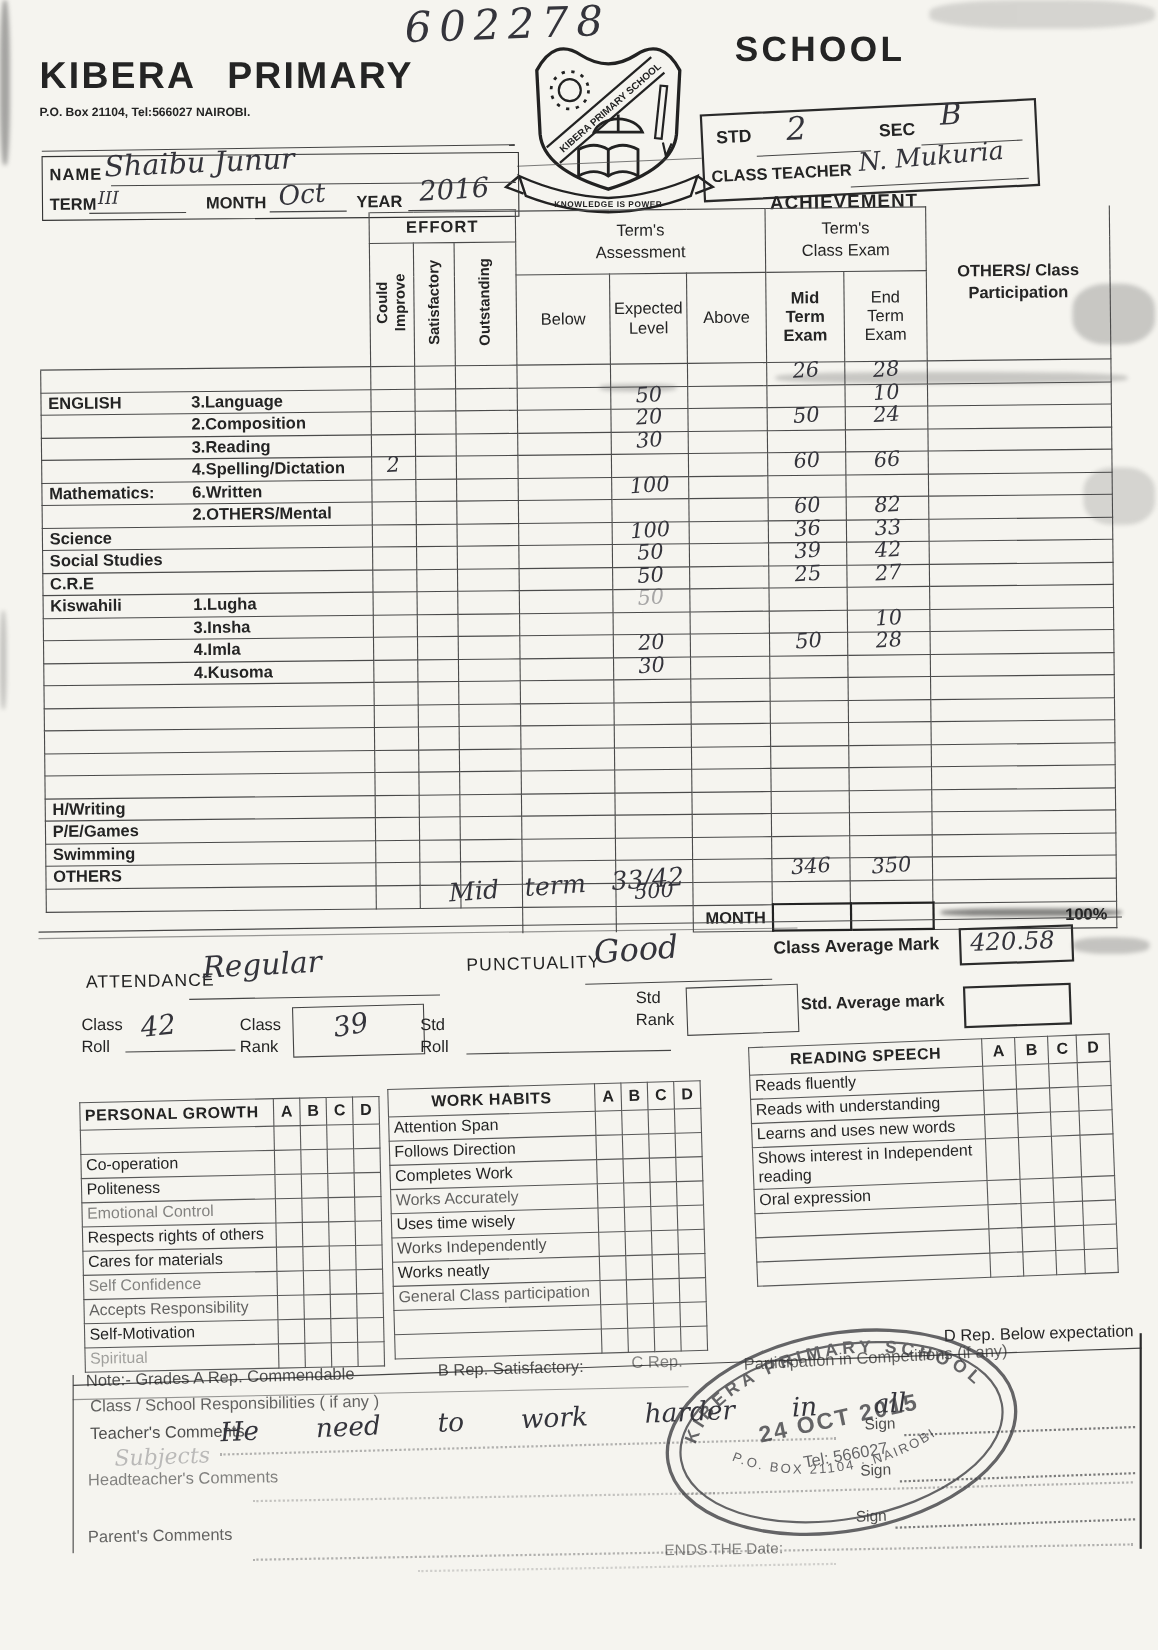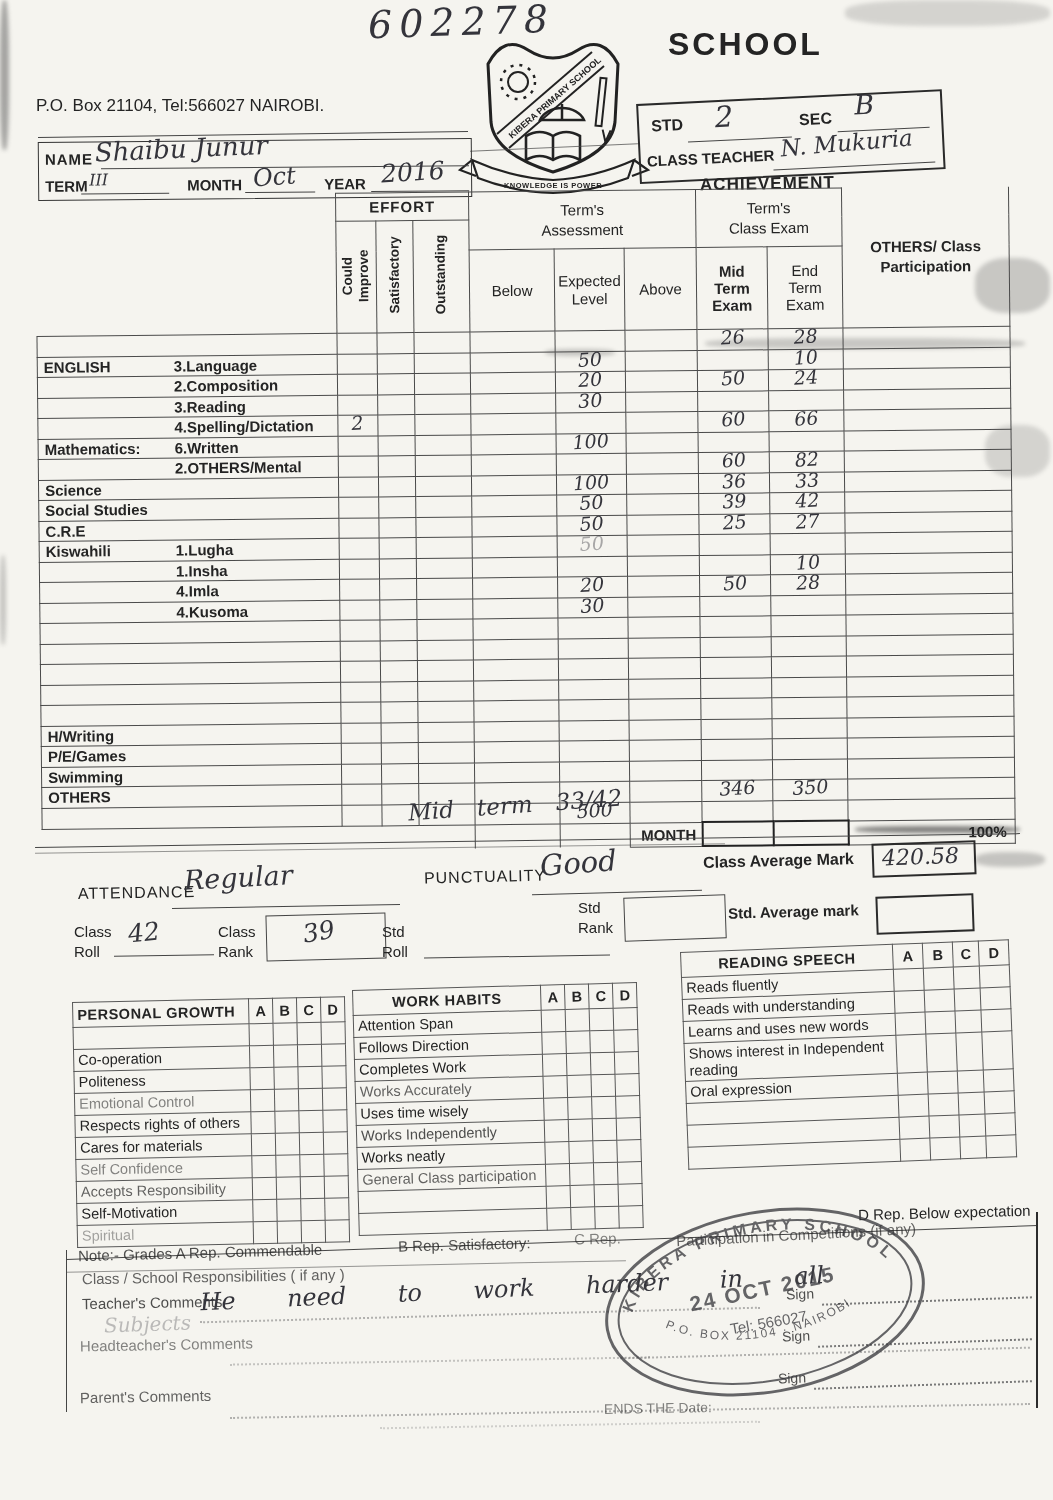--- a/index.html
+++ b/index.html
@@ -51,21 +51,22 @@
   <div class="smear" style="left:0;top:555px;width:6px;height:90px;opacity:.3;"></div>
   <div class="smear" style="left:845px;top:0;width:205px;height:26px;opacity:.2;"></div>
   <div class="smear" style="left:975px;top:258px;width:75px;height:55px;opacity:.28;"></div>
   <div class="smear" style="left:985px;top:425px;width:65px;height:52px;opacity:.2;"></div>
   <div class="smear" style="left:705px;top:338px;width:320px;height:11px;opacity:.28;"></div>
   <div class="smear" style="left:545px;top:349px;width:70px;height:7px;opacity:.3;"></div>
   <div class="smear" style="left:855px;top:826px;width:165px;height:7px;opacity:.55;background:#222;"></div>
   <div class="smear" style="left:975px;top:852px;width:70px;height:15px;opacity:.3;"></div>
 
   <div class="abs hw" style="left:368px;top:0;font-size:38px;letter-spacing:7px;transform:rotate(-2deg);">602278</div>
-  <div class="abs p" style="left:36px;top:96px;font-size:17px;font-weight:400;">P.O. Box 21104, Tel:566027 NAIROBI.</div>
+  <div class="abs p b" style="left:36px;top:50px;font-size:34px;letter-spacing:2px;word-spacing:18px;">KIBERA   PRIMARY</div>
+  <div class="abs p" style="left:36px;top:96px;font-size:11px;font-weight:700;">P.O. Box 21104, Tel:566027 NAIROBI.</div>
   <div class="abs p b" style="left:668px;top:26px;font-size:32px;letter-spacing:3px;">SCHOOL</div>
 
   <svg class="abs" style="left:452px;top:20px;" width="205" height="178" viewBox="0 0 205 178">
     <g fill="none" stroke="#222" stroke-width="3">
       <path d="M36,44 Q52,14 76,30 Q101,46 126,30 Q150,14 166,44 L163,102 Q160,134 101,152 Q42,134 39,102 Z"></path>
     </g>
     <g fill="none" stroke="#222">
       <circle cx="66" cy="62" r="10" stroke-width="2"></circle>
       <circle cx="66" cy="62" r="17" stroke-width="2.5" stroke-dasharray="3 6"></circle>
     </g>
@@ -295,21 +296,21 @@
           <td class="ce"></td>
           <td class="ce"></td>
           <td class="cb"></td>
           <td class="cexp"><span class="hw m f4">50</span></td>
           <td class="cab"></td>
           <td class="cmid"></td>
           <td class="cend"></td>
           <td class="co"></td>
         </tr>
     <tr>
-          <td class="cl"><span class="sub"></span><span class="itm">1.Insha</span></td>
+          <td class="cl"><span class="sub"></span><span class="itm">3.Insha</span></td>
           <td class="ce"></td>
           <td class="ce"></td>
           <td class="ce"></td>
           <td class="cb"></td>
           <td class="cexp"></td>
           <td class="cab"></td>
           <td class="cmid"></td>
           <td class="cend"><span class="hw m">10</span></td>
           <td class="co"></td>
         </tr>

